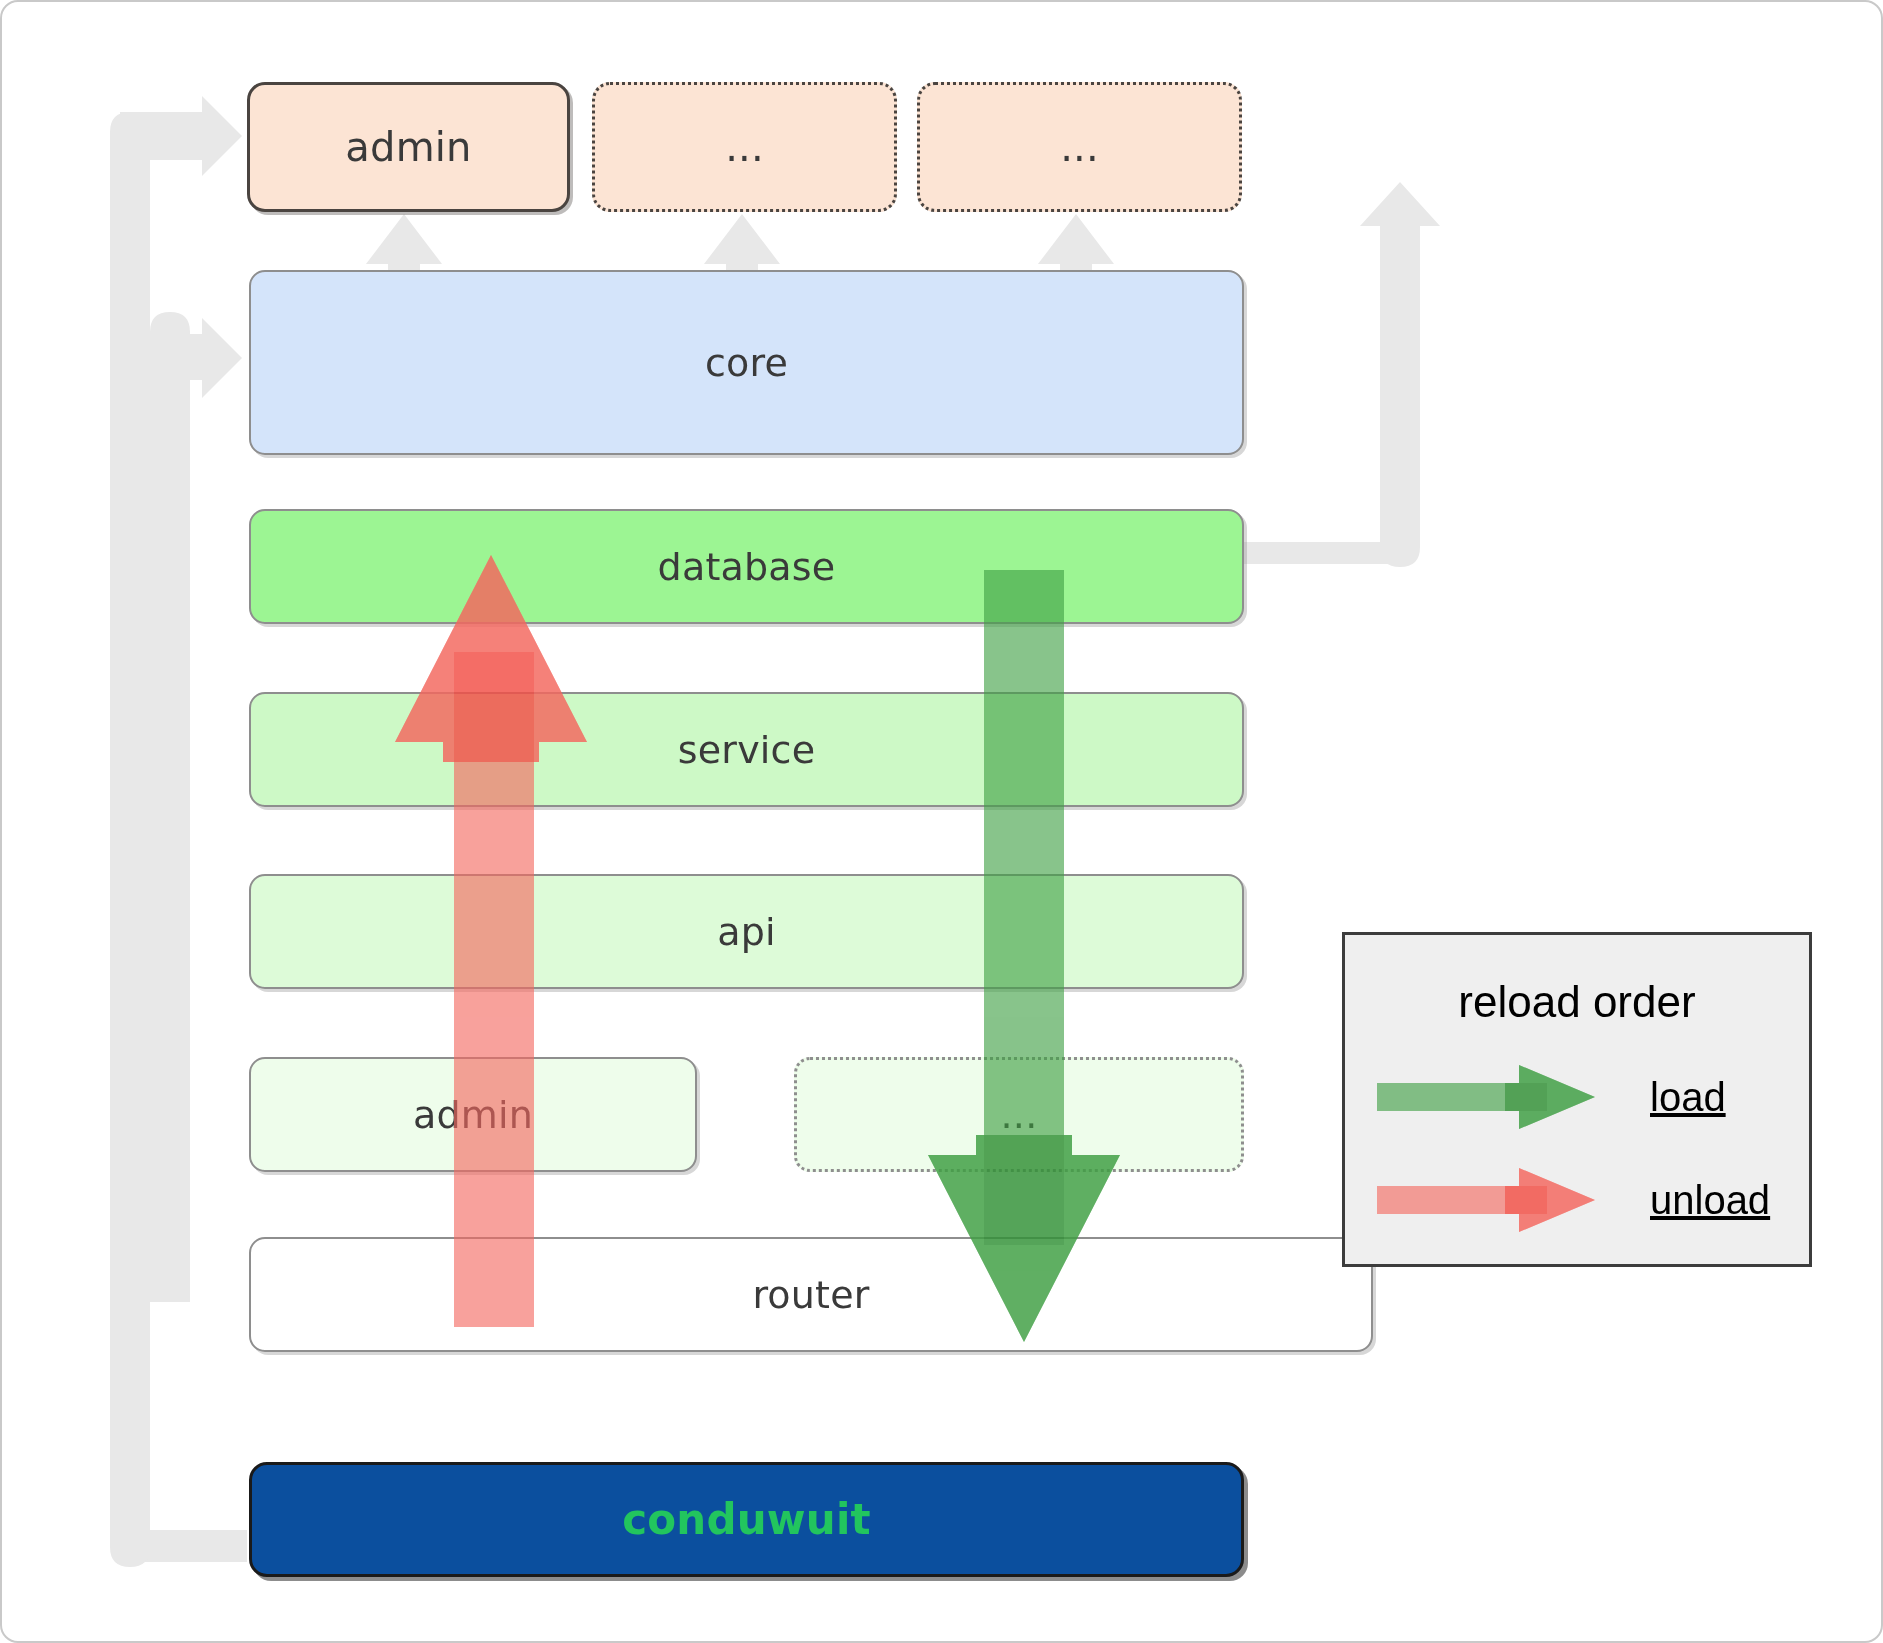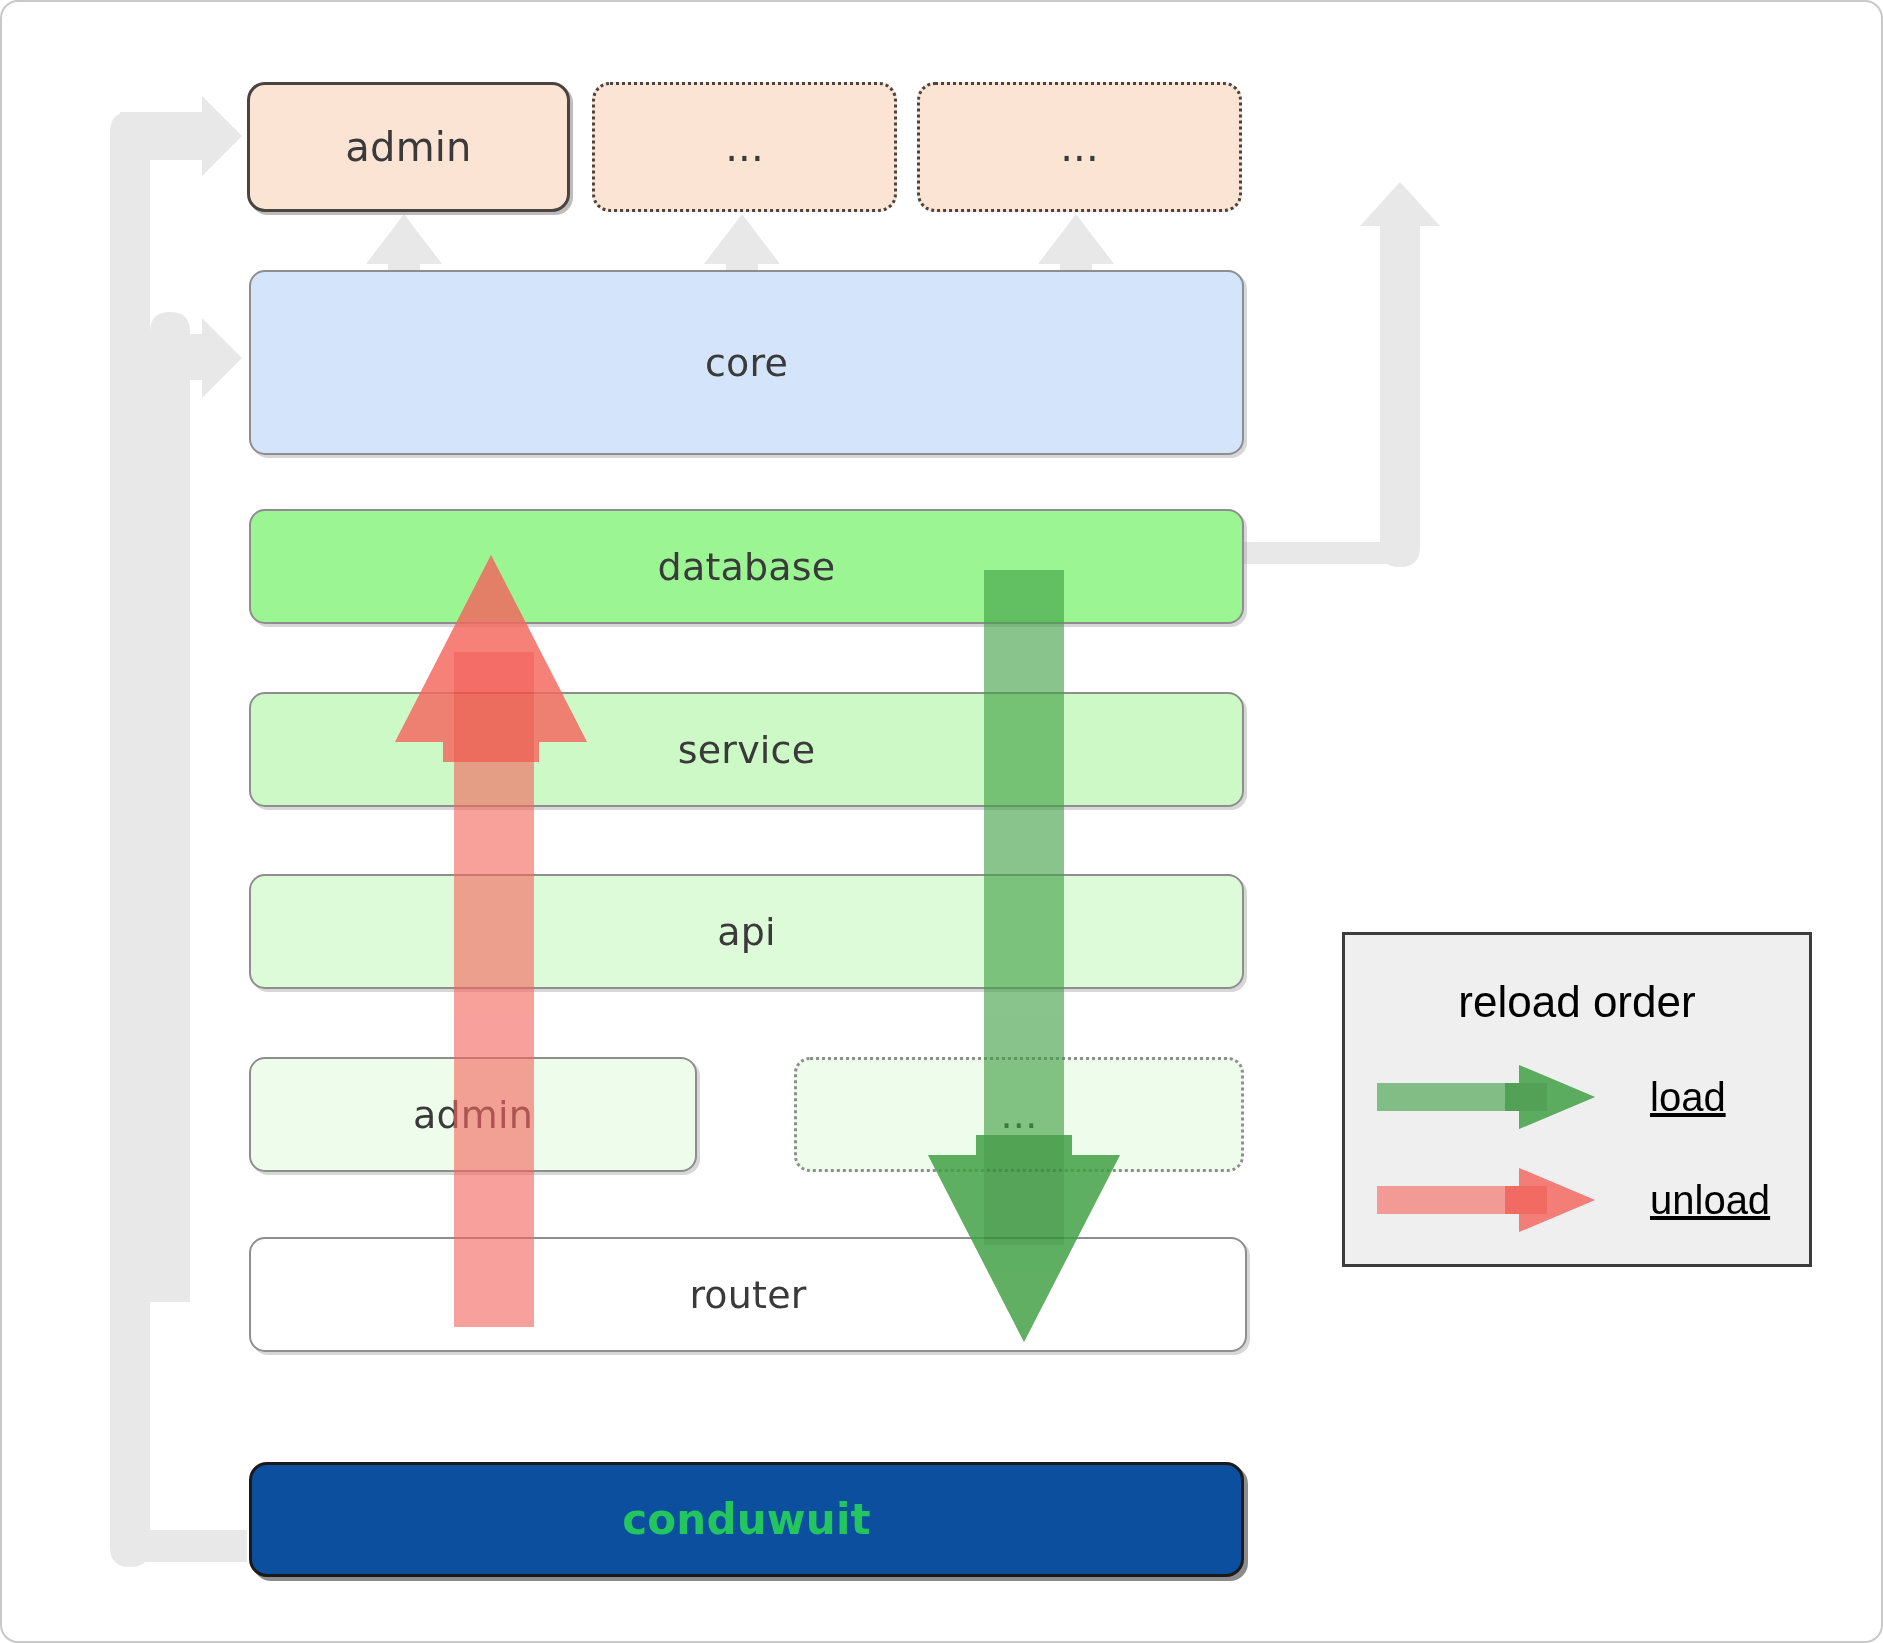--- a/index.html
+++ b/index.html
@@ -136,21 +136,21 @@
   </div>
 
   <div class="box layer" style="left:247px;top:1055px;width:448px;height:115px;background:#eefdeb;">
     <span class="lbl">admin</span>
   </div>
 
   <div class="box layer dotted" style="left:792px;top:1055px;width:450px;height:115px;background:#eefdeb;">
     <span class="lbl">...</span>
   </div>
 
-  <div class="box layer" style="left:247px;top:1235px;width:998px;height:115px;background:#ffffff;">
+  <div class="box layer" style="left:247px;top:1235px;width:1124px;height:115px;background:#ffffff;">
     <span class="lbl">router</span>
   </div>
 
   <svg class="svgwrap" viewBox="0 0 1883 1643" xmlns="http://www.w3.org/2000/svg">
 
     <g opacity="0.62">
       <rect x="452" y="650" width="80" height="675" fill="#f4685f"></rect>
       <path d="M 489 553 L 585 740 L 537 740 L 537 760 L 441 760 L 441 740 L 393 740 Z" fill="#f4685f"></path>
     </g>
     <g opacity="0.55">

